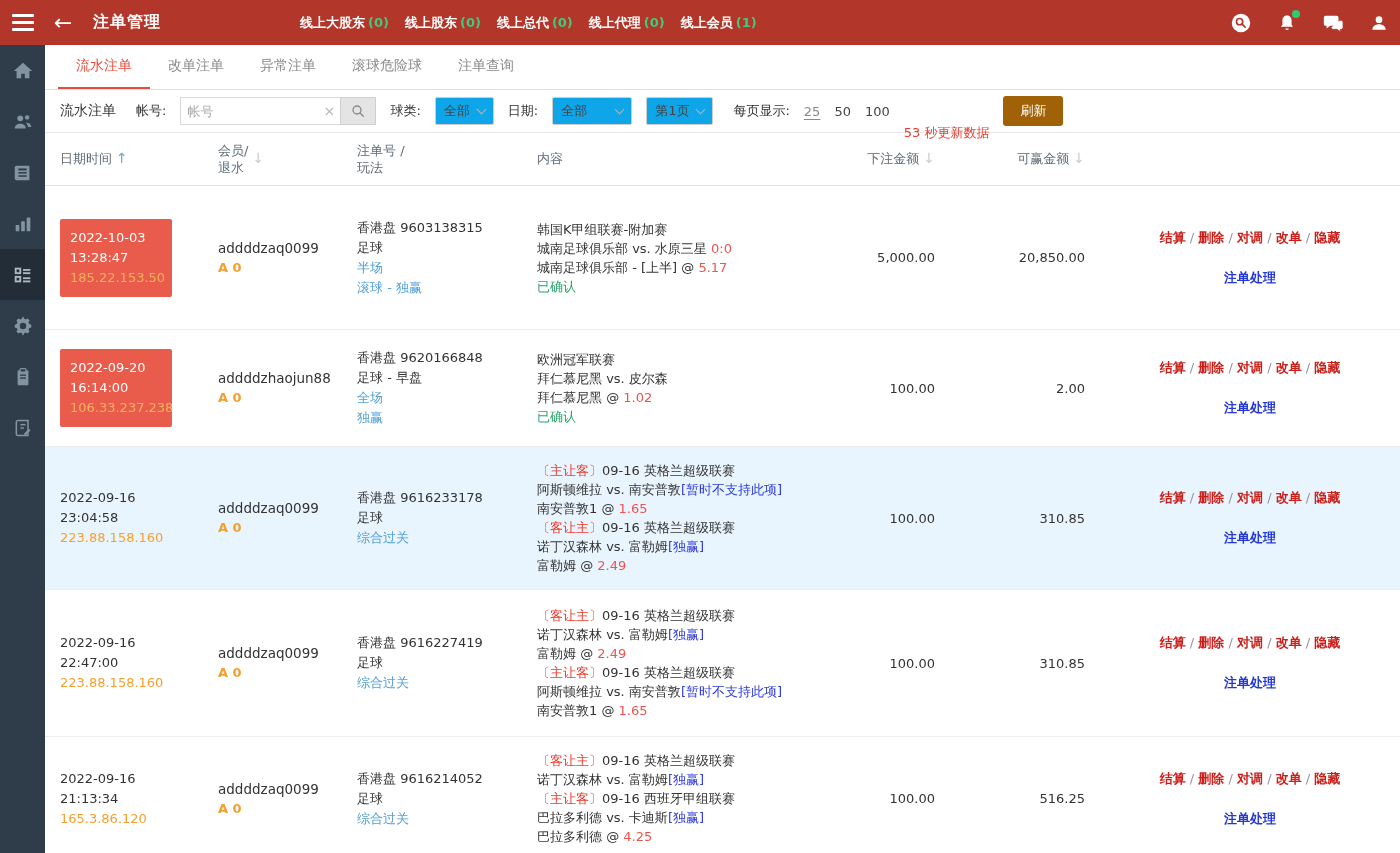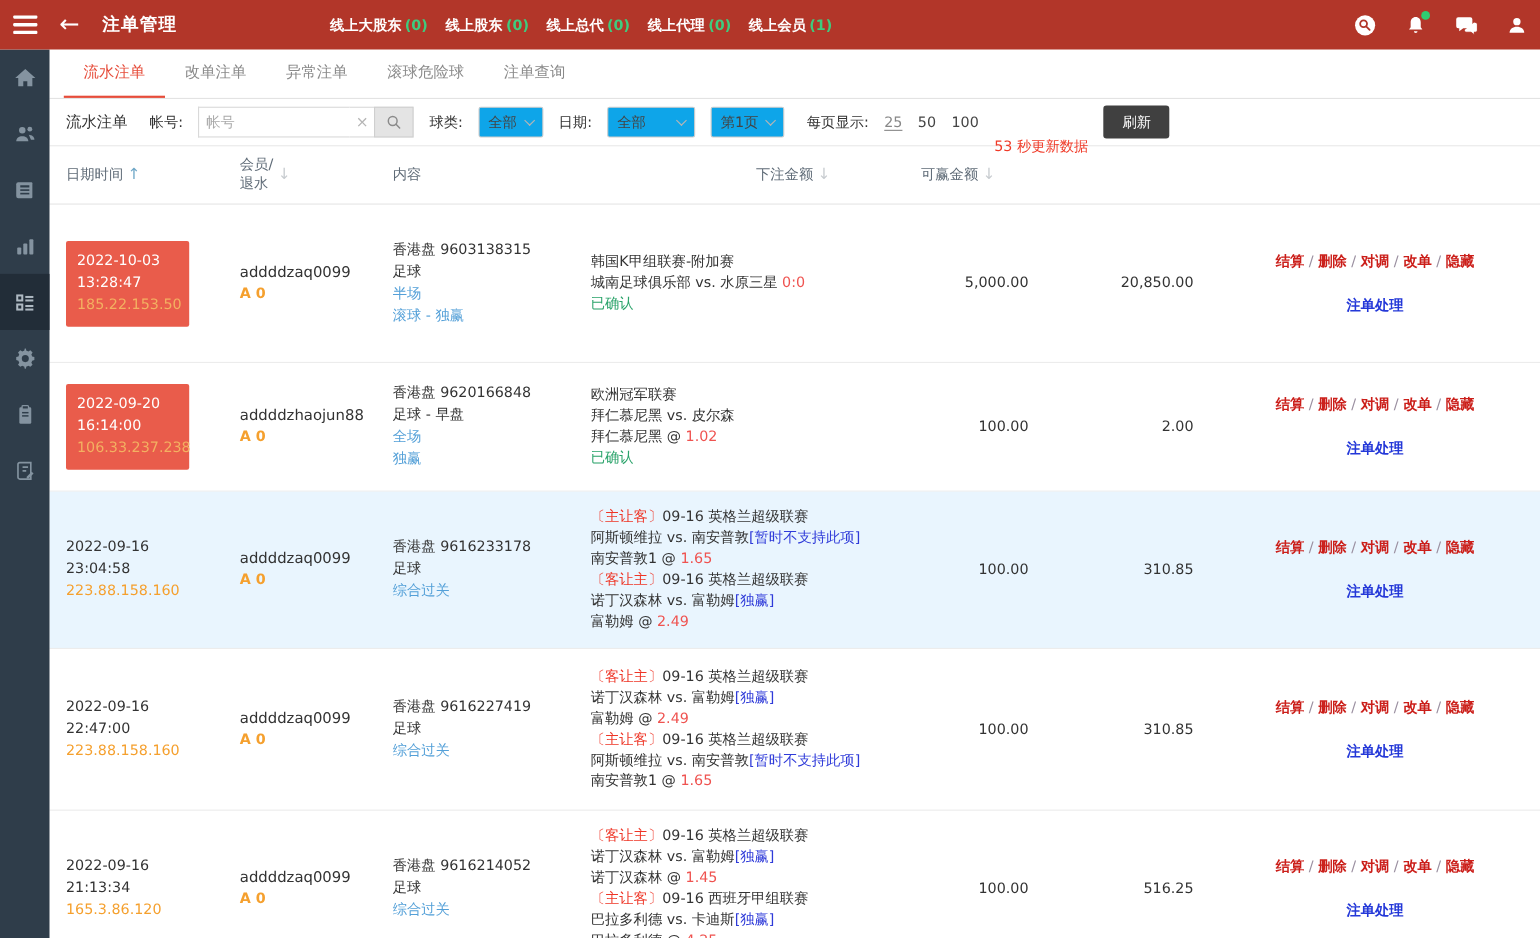--- a/index.html
+++ b/index.html
@@ -52,21 +52,21 @@
     font-size:14px; cursor:pointer; }
   .search-btn { width:36px; background:#e4e4e4; border:1px solid #cfcfcf; display:flex;
     align-items:center; justify-content:center; cursor:pointer; }
   .select { height:28px; border:1px solid #ccc; border-radius:2px; background:#0ea5e9;
     display:inline-flex; align-items:center; padding:0 8px; gap:8px; color:#444; cursor:pointer; }
   .chev { width:7px; height:7px; border-right:1.5px solid #b5b5b5; border-bottom:1.5px solid #b5b5b5;
     transform:rotate(45deg); margin-top:-4px; }
   .pp-opt { color:#444; cursor:pointer; }
   .pp-opt.current { color:#888; text-decoration:underline; text-underline-offset:3px; }
   .countdown { color:#f03a28;margin-top:44px; }
-  .refresh-btn { background:#404040; color:#fff; border:none; border-radius:3px; height:30px;
+  .refresh-btn { background:#a16207; color:#fff; border:none; border-radius:3px; height:30px;
     padding:0 17px; font-size:13px; cursor:pointer; font-family:inherit; }
 
   
   .thead { display:flex; height:53px; align-items:center; border-bottom:1px solid #e5e5e5;
     font-size:13px; color:#5f6b77; padding-left:15px; }
   .trow { display:flex; align-items:center; border-bottom:1px solid #ececec; padding:14px 0 14px 15px; }
   .trow.highlight { background:#e9f5fe; }
   .col-date { width:158px; }
   .col-member { width:139px; }
   .col-bet { width:180px; }
@@ -263,20 +263,21 @@
       <span class="pp-opt current">25</span>
       <span class="pp-opt">50</span>
       <span class="pp-opt">100</span>
       <span class="countdown">53 秒更新数据</span>
       <button class="refresh-btn">刷新</button>
     </div>
 
     <div class="thead">
       <div class="col-date"><span>日期时间</span><span class="sort-arrow-up">↑</span></div>
       <div class="col-member"><span class="h2line"><span>会员/</span><br><span>退水</span></span><span class="sort-arrow-down">↓</span></div>
+      <div class="col-bet"><span class="h2line"><span>注单号 /</span><br><span>玩法</span></span></div>
       <div class="col-content"><span>内容</span></div>
       <div class="col-amount"><span>下注金额</span><span class="sort-arrow-down">↓</span></div>
       <div class="col-win"><span>可赢金额</span><span class="sort-arrow-down">↓</span></div>
     </div>
 
     <div>
   <div class="trow r1">
     <div class="col-date">
       <div class="date-box red-box">
         <span class="d-date">2022-10-03</span>
@@ -290,20 +291,21 @@
     </div>
     <div class="col-bet td-bet">
             <div class="bet-line bl-plain">香港盘 9603138315</div>
             <div class="bet-line bl-plain">足球</div>
             <div class="bet-line bl-link">半场</div>
             <div class="bet-line bl-link">滚球 - 独赢</div>
           </div>
     <div class="col-content td-content">
             <div class="content-line"><span class="c-plain">韩国K甲组联赛-附加赛</span></div>
             <div class="content-line"><span class="c-plain">城南足球俱乐部  vs.  水原三星  </span><span class="c-red">0:0</span></div>
+            <div class="content-line"><span class="c-plain">城南足球俱乐部  - [上半] @ </span><span class="c-red">5.17</span></div>
             <div class="content-line"><span class="c-green">已确认</span></div>
           </div>
     <div class="col-amount amount-text td-amount">5,000.00</div>
     <div class="col-win amount-text td-win">20,850.00</div>
     <div class="col-actions">
       <div class="action-links"><a class="action-link">结算</a><span class="slash"> / </span><a class="action-link">删除</a><span class="slash"> / </span><a class="action-link">对调</a><span class="slash"> / </span><a class="action-link">改单</a><span class="slash"> / </span><a class="action-link">隐藏</a></div>
       <a class="process-link">注单处理</a>
     </div>
   </div>
 
@@ -418,21 +420,20 @@
       <div class="m-rebate">A 0</div>
     </div>
     <div class="col-bet td-bet">
             <div class="bet-line bl-plain">香港盘 9616214052</div>
             <div class="bet-line bl-plain">足球</div>
             <div class="bet-line bl-link">综合过关</div>
           </div>
     <div class="col-content td-content">
             <div class="content-line"><span class="c-redbracket">〔客让主〕</span><span class="c-plain">09-16 英格兰超级联赛</span></div>
             <div class="content-line"><span class="c-plain">诺丁汉森林 vs. 富勒姆</span><span class="c-blue">[独赢]</span></div>
-            <div class="content-line"><span class="c-plain">诺丁汉森林 @ </span><span class="c-red">1.45</span></div>
             <div class="content-line"><span class="c-redbracket">〔主让客〕</span><span class="c-plain">09-16 西班牙甲组联赛</span></div>
             <div class="content-line"><span class="c-plain">巴拉多利德 vs. 卡迪斯</span><span class="c-blue">[独赢]</span></div>
             <div class="content-line"><span class="c-plain">巴拉多利德 @ </span><span class="c-red">4.25</span></div>
           </div>
     <div class="col-amount amount-text td-amount">100.00</div>
     <div class="col-win amount-text td-win">516.25</div>
     <div class="col-actions">
       <div class="action-links"><a class="action-link">结算</a><span class="slash"> / </span><a class="action-link">删除</a><span class="slash"> / </span><a class="action-link">对调</a><span class="slash"> / </span><a class="action-link">改单</a><span class="slash"> / </span><a class="action-link">隐藏</a></div>
       <a class="process-link">注单处理</a>
     </div>

